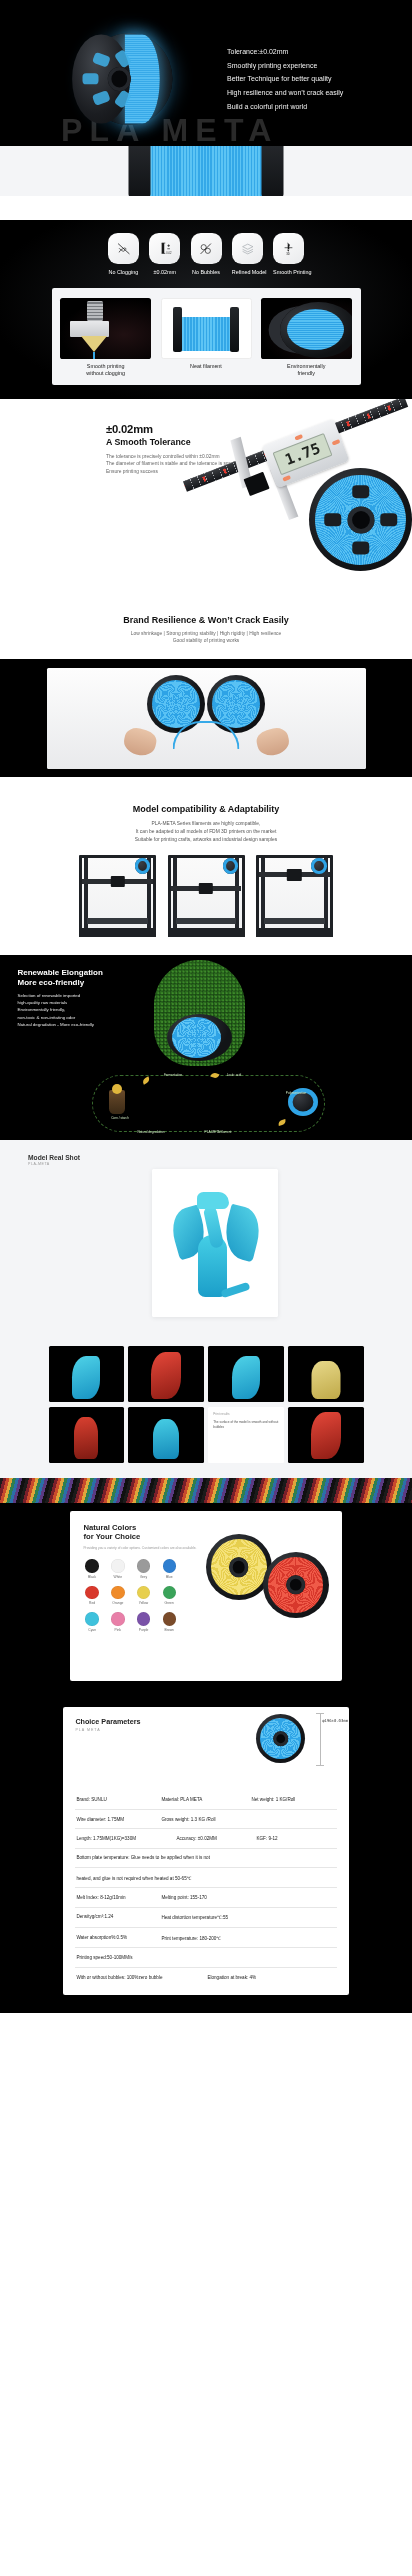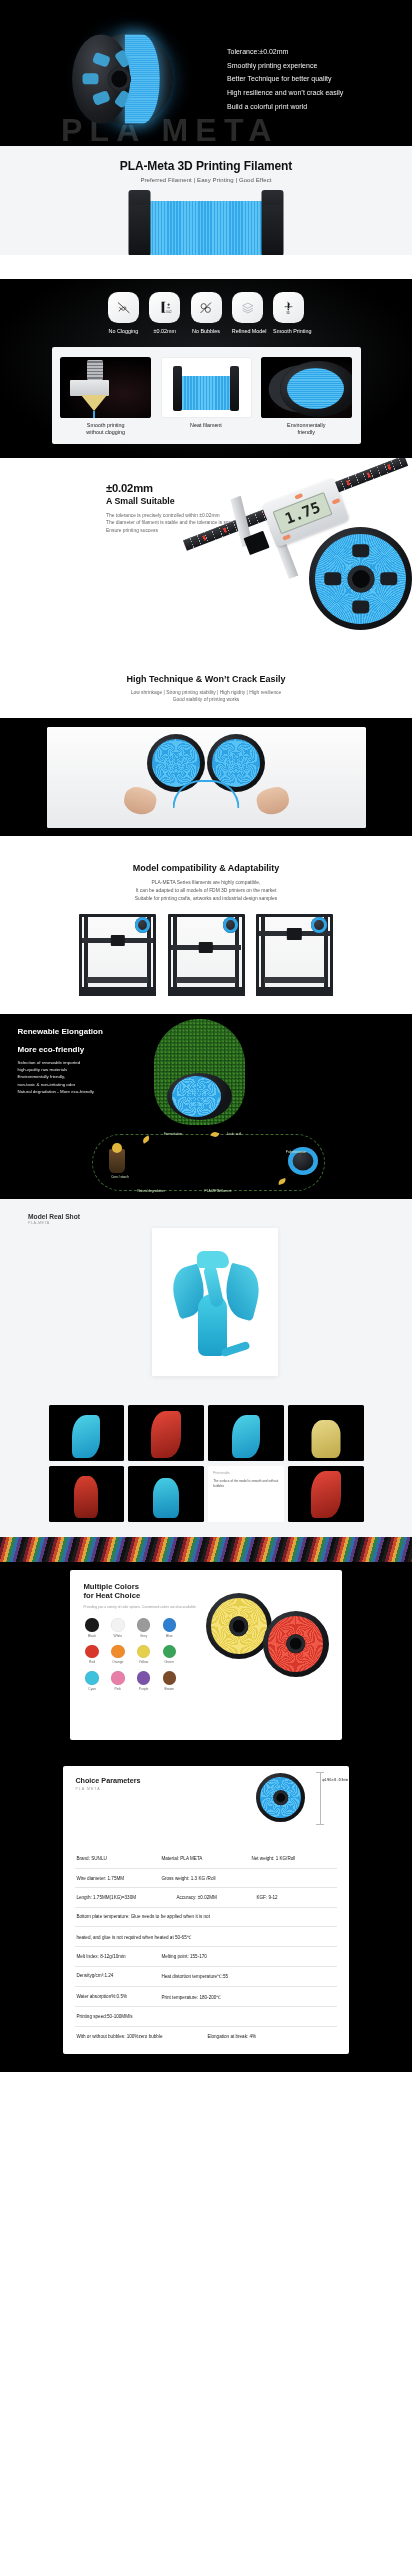--- a/index.html
+++ b/index.html
@@ -212,21 +212,21 @@
   .pr-base { position:absolute; left:0; right:0; bottom:0; height:9.3px; background:#1e2125; }
   .pr-col { position:absolute; top:3.1px; bottom:9.3px; width:4.1px; background:#22252a; }
   .pr-colL { left:5.2px; } .pr-colR { right:5.2px; }
   .pr-spool { position:absolute; right:6.2px; top:3.1px; width:15.5px; height:15.5px;
     border-radius:50%; background:radial-gradient(circle at 38% 34%,#3b3f45,#121417);
     box-shadow:inset 0 0 0 3.1px #2fa4e6; }
 
   
   #renewsec { background:#000; color:#fff; height:185px; padding:12.4px 0 0; }
   #renewsec .rh1 { font-size:8px; font-weight:bold; padding-left:17.5px; }
-  #renewsec .rh2 { font-size:8px; font-weight:bold; padding-left:17.5px; margin-top:9px; }
+  #renewsec .rh2 { font-size:8px; font-weight:bold; padding-left:17.5px; margin-top:1px; }
   #renewsec .rsub { font-size:4.4px; line-height:7.2px; padding-left:17.5px; margin-top:5.2px; color:#e7e7e7; }
   .grassblob { position:absolute; left:154px; top:4.1px; width:91px; height:106px;
     border-radius:45px 45px 37px 37px;
     background:
       radial-gradient(circle at 20% 18%, #3e8b2a 0 1.5px, transparent 1.5px) 0 0/3.6px 3.6px,
       radial-gradient(circle at 60% 58%, #2b6b1e 0 1.5px, transparent 1.5px) 1.5px 1.5px/3.6px 3.6px,
       linear-gradient(#1d4d16,#123a0f);
     overflow:hidden; }
   .grassblob .gspool { position:absolute; left:13.4px; top:54px; width:65px; height:47px;
     border-radius:50%; background:radial-gradient(ellipse at 34% 28%,#3a3e44,#121417 65%); }
@@ -369,31 +369,20 @@
     </div>
     <div class="specs">
       <div>Tolerance:±0.02mm</div>
       <div>Smoothly printing experience</div>
       <div>Better Technique for better quality</div>
       <div>High resilience and won’t crack easily</div>
       <div>Build a colorful print world</div>
     </div>
   </section>
 
-  <section class="sec center" id="titlebar">
-    <h1><span class="hl"><span>PLA-Meta</span></span><span> 3D Printing Filament</span></h1>
-    <div class="sub">Preferred Filament | Easy Printing | Good Effect</div>
-    <div id="titleSpool">
-      <div class="flatspool">
-        <div class="coil"></div>
-        <div class="cheekL"></div>
-        <div class="cheekR"></div>
-      </div>
-    </div>
-  </section>
 
   <section class="sec lightgrey" style="height:50px">
     <div class="flatspool" style="top:-16.5px;height:67px">
       <div class="coil" style="top:0"></div>
       <div class="cheekL" style="height:67px"></div>
       <div class="cheekR" style="height:67px"></div>
     </div>
   </section>
   <section class="sec white" style="height:24px"></section>
 
@@ -492,21 +481,21 @@
             <div>friendly</div>
           </div>
         </div>
       </div>
     </div>
     <div style="height:13.4px"></div>
   </section>
 
   <section class="sec" id="tolsec">
     <div class="t1">±0.02mm</div>
-    <div class="t2">A Small Suitable</div>
+    <div class="t2">A Smooth Tolerance</div>
     <div class="t3">
       <div>The tolerance is precisely controlled within ±0.02mm</div>
       <div>The diameter of filament is stable and the tolerance is small</div>
       <div>Ensure printing success</div>
     </div>
     <div class="caliper">
       <div class="cal-rail">
           <div class="ticks"></div>
           <div class="reds"></div>
         </div>
@@ -526,21 +515,21 @@
         <div class="cs-spoke" style="transform:translate(-50%,160%)"></div>
         <div class="cs-spoke" style="transform:translate(-210%,-50%)"></div>
         <div class="cs-spoke" style="transform:translate(110%,-50%)"></div>
         <div class="cs-hub"></div>
       </div>
     </div>
 
   </section>
 
   <section class="sec center" id="resilsec">
-    <h2><span class="hl"><span>High Technique</span></span><span> &amp; Won’t Crack Easily</span></h2>
+    <h2><span class="hl"><span>Brand Resilience</span></span><span> &amp; Won’t Crack Easily</span></h2>
     <div class="sub">
       <div>Low shrinkage | Strong printing stability  | High rigidity | High resilience</div>
       <div>Good stability of printing works</div>
     </div>
   </section>
 
   <section class="sec" id="resilphoto">
     <div class="photocard">
       <div class="twospool">
         <div class="s1"></div>
@@ -670,22 +659,22 @@
       <div class="gcell">
           <div class="fig fig-dragon-red"></div>
         </div>
     </div>
   </section>
 
   <section class="sec" id="rainbow"></section>
 
   <section class="sec" id="colorsec">
     <div class="colorcard">
-      <div class="ch1">Multiple Colors</div>
-      <div class="ch2">for Heat Choice</div>
+      <div class="ch1">Natural Colors</div>
+      <div class="ch2">for Your Choice</div>
       <div class="cnote">Providing you a variety of color options. Customized colors are also available.</div>
       <div class="swatchgrid">
         <div class="sw">
             <div class="dot" style="background:#1a1a1a"></div>
             <div class="nm">Black</div>
           </div>
         <div class="sw">
             <div class="dot" style="background:#f2f2f2"></div>
             <div class="nm">White</div>
           </div>

